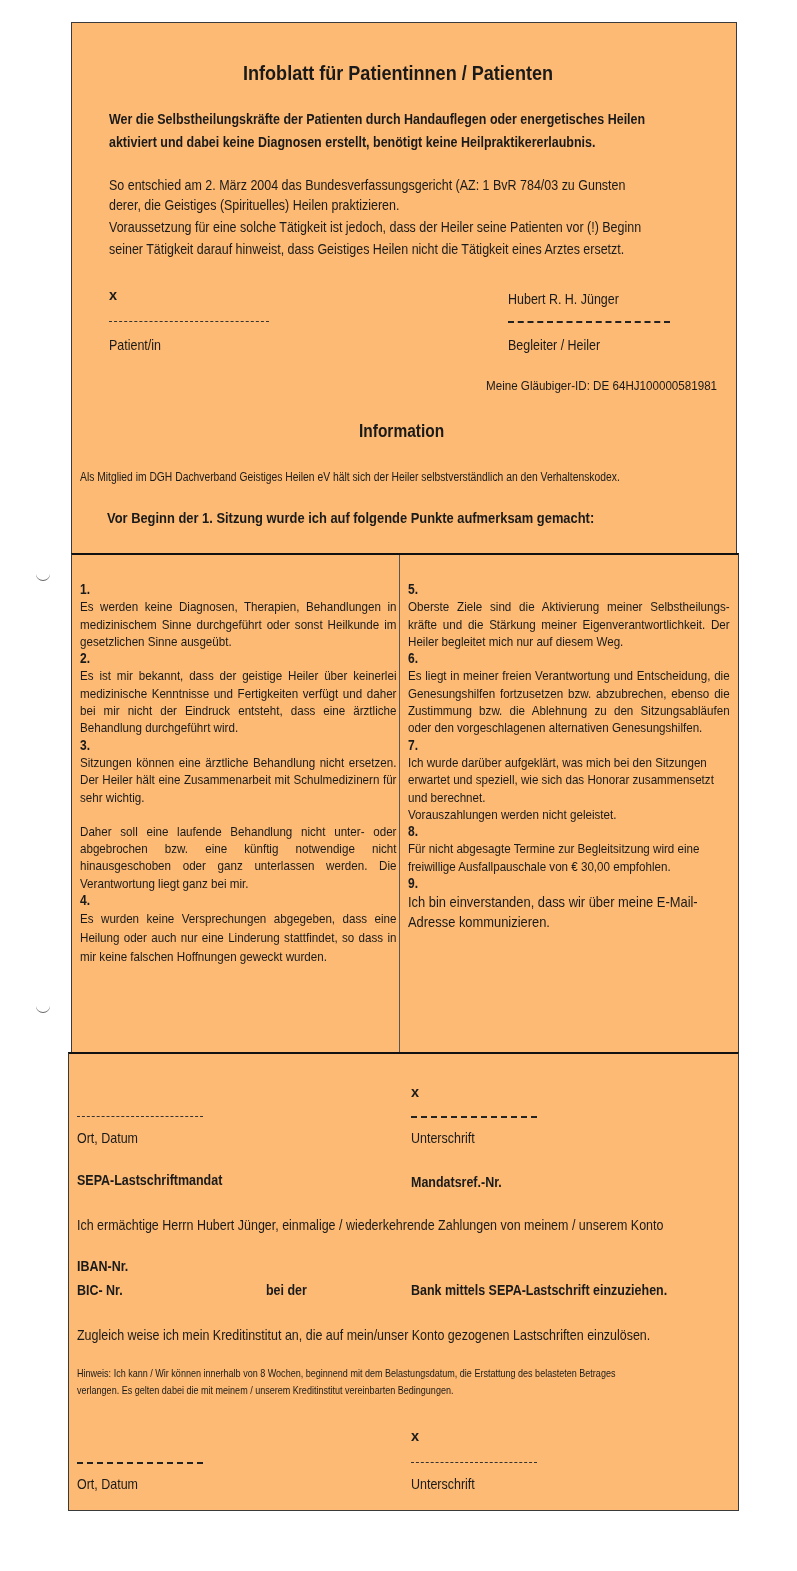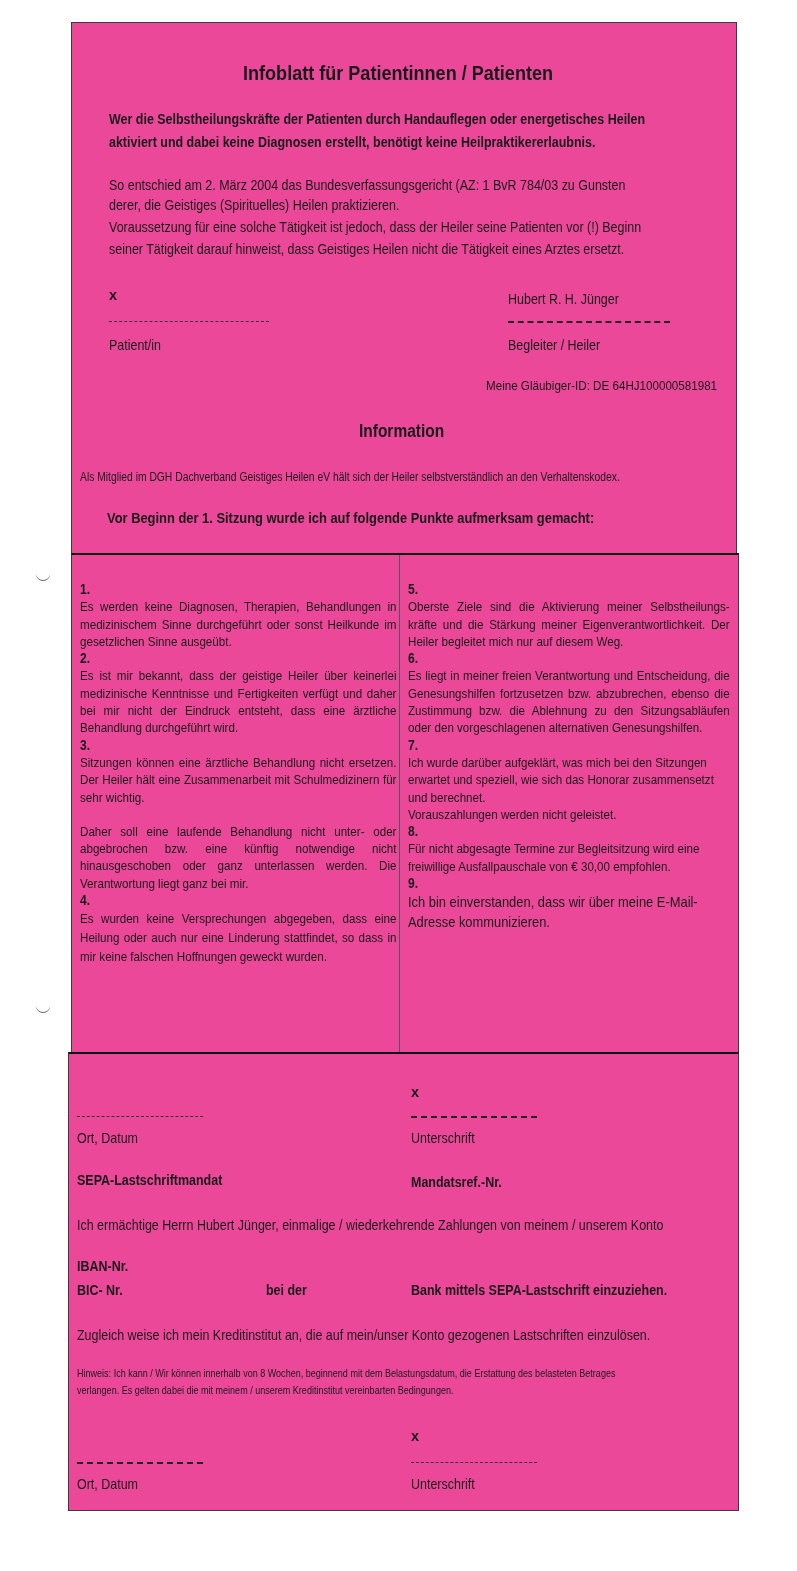--- a/index.html
+++ b/index.html
@@ -1,19 +1,19 @@
 <!DOCTYPE html>
 <html><head>
   <meta charset="utf-8">
   <style>
     html, body { margin:0; padding:0; background:#ffffff; }
     body { width:797px; height:1571px; position:relative; overflow:hidden;
            font-family:"Liberation Sans", sans-serif; color:#1a1a1a; }
     .abs { position:absolute; }
-    .box { position:absolute; border:1px solid #3a3a3a; box-sizing:border-box; background:#ec4899; }
+    .box { position:absolute; border:1px solid #3a3a3a; box-sizing:border-box; background:#fdba74; }
     .thick-top { border-top:2px solid #111; }
     .cond { transform-origin:0 0; transform:scaleX(0.86); white-space:nowrap; }
     .title { font-size:21px; font-weight:bold; }
     .bold { font-weight:bold; }
     .t14 { font-size:14.5px; }
     .t13 { font-size:13.5px; }
     .t12 { font-size:12px; }
     .t11 { font-size:10.5px; }
     .dash { position:absolute; height:0; border-top:1px dashed #333; }
     .dash.heavy { border-top:2px dashed #222; }

